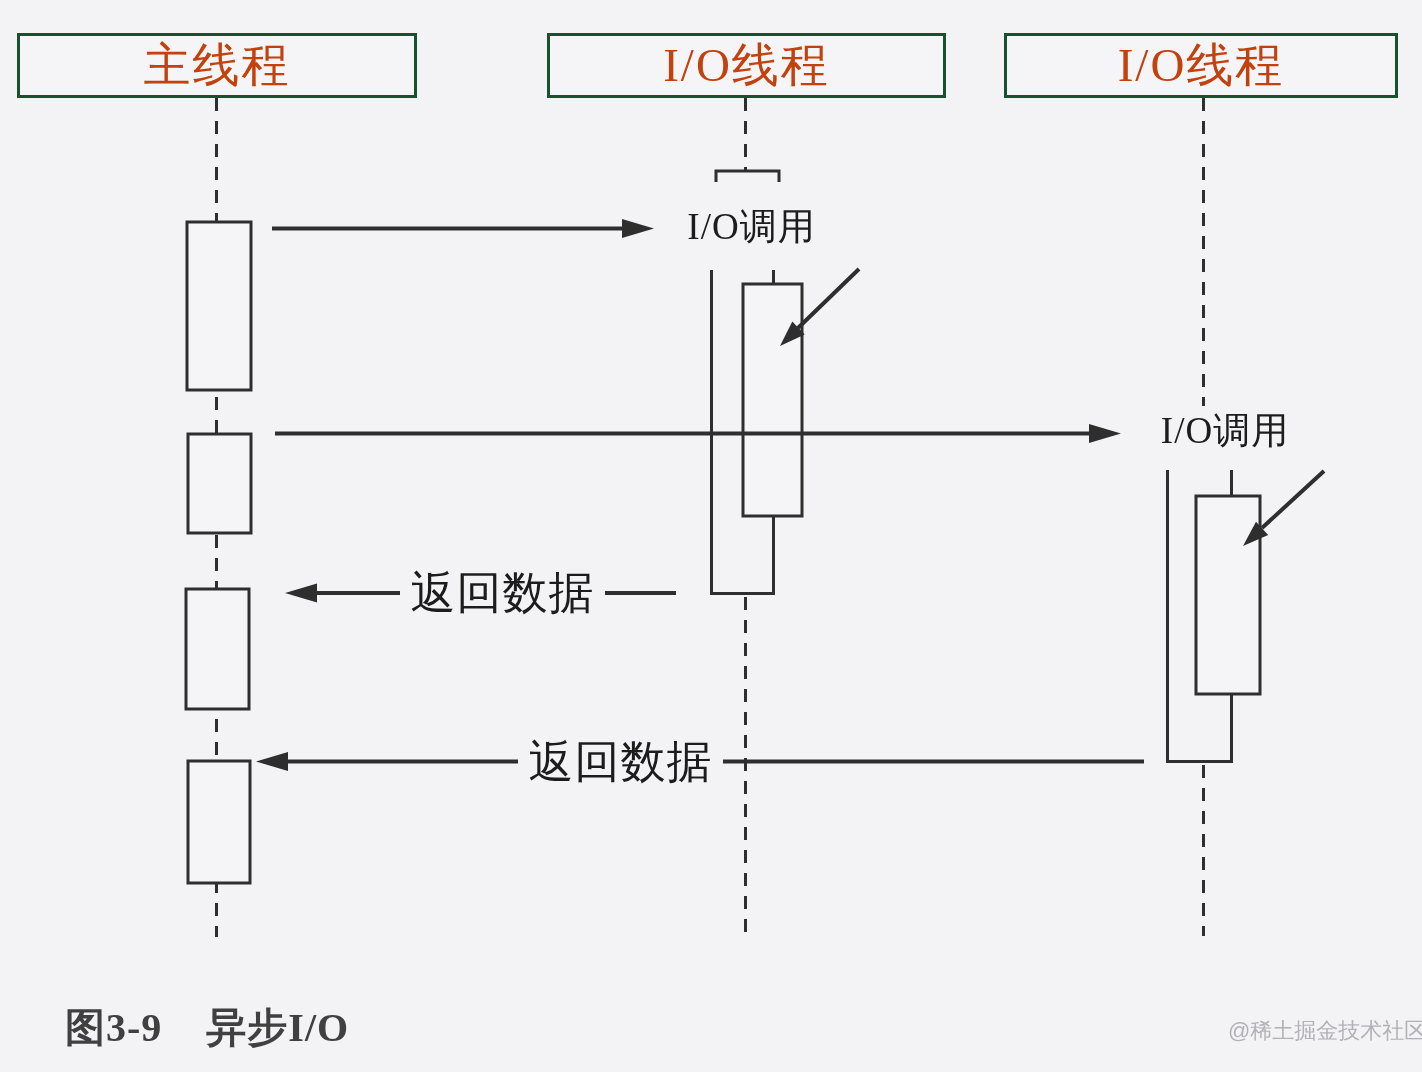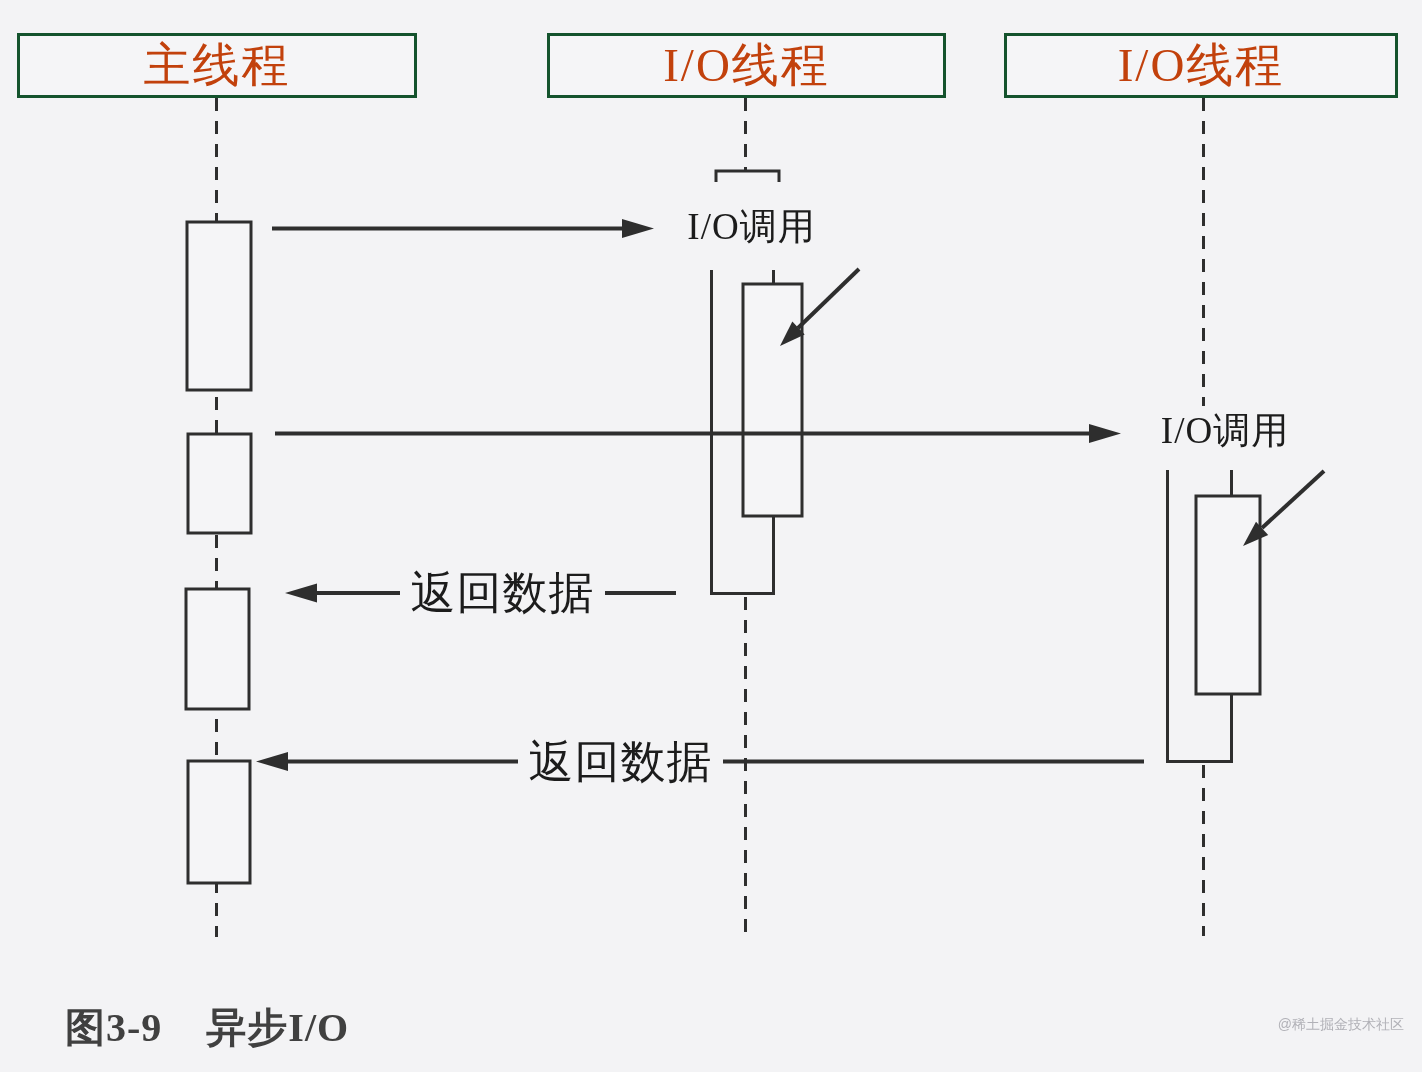--- a/index.html
+++ b/index.html
@@ -41,21 +41,21 @@
     font-weight:bold;
     color:#404040;
     letter-spacing:1px;
     margin-left:47px;
   }
   .caption .caption-title{margin-left:44px;}
   .watermark{
     position:absolute;
     left:1228px;top:1016px;
     width:176px;
-    font-size:14px;
+    font-size:22px;
     color:#b1b1b7;
     font-family:"Liberation Sans","DejaVu Sans",sans-serif;
     text-align:right;
     white-space:nowrap;
   }
 </style>
 </head>
 <body>
 
 <div class="canvas">

